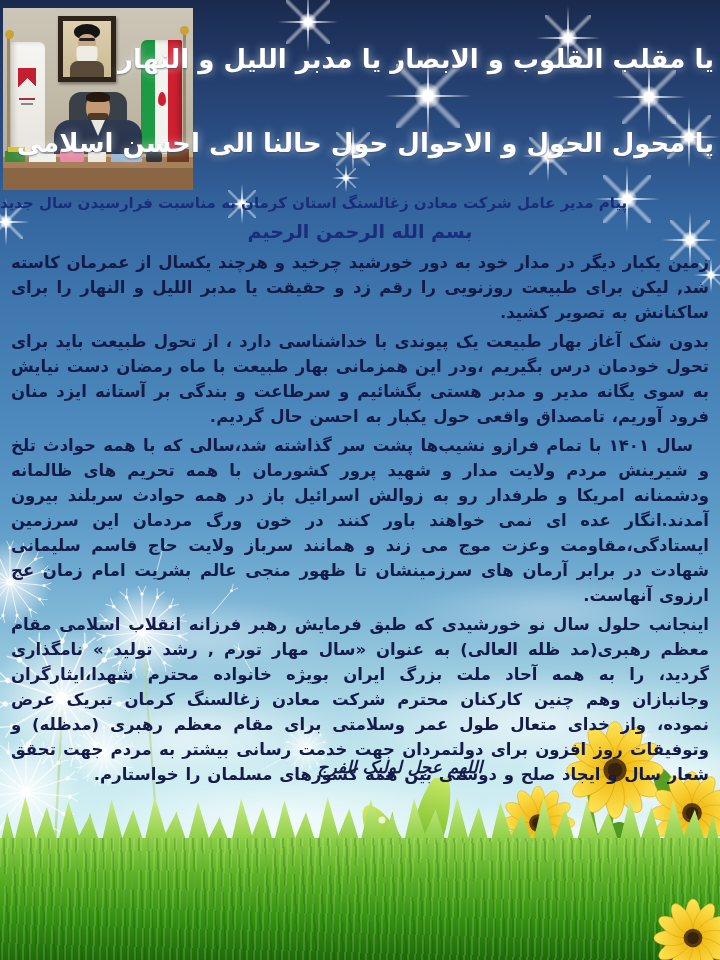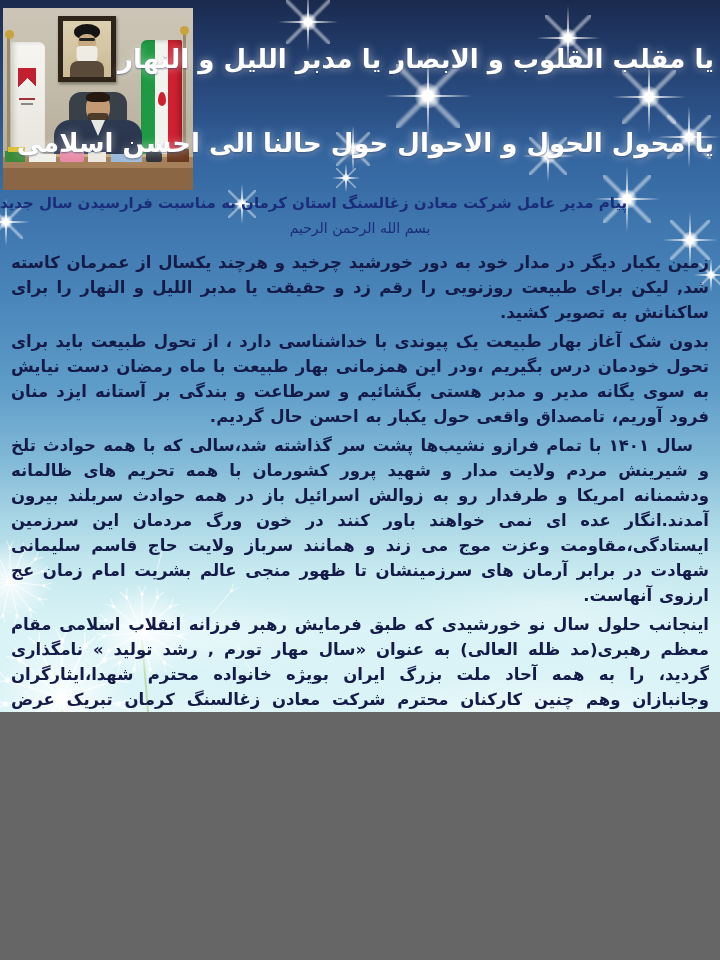--- a/index.html
+++ b/index.html
@@ -1,16 +1,16 @@
 <!DOCTYPE html>
 <html lang="fa" dir="rtl"><head>
 <meta charset="utf-8">
 <style>
   html,body{margin:0;padding:0;background:#666;}
-  .canvas{position:relative;width:720px;height:712px;overflow:hidden;
+  .canvas{position:relative;width:720px;height:960px;overflow:hidden;
     font-family:"DejaVu Sans",sans-serif;
     background:linear-gradient(180deg,
       #1a2a4e 0%,#233e6e 8%,#2c5288 16%,#34659f 22%,#3d74ac 30%,
       #4a86ba 42%,#5d9bc8 54%,#7fb7d6 64%,#a9d6e5 73%,#c6e9ef 80%,
       #d9f3f6 88%,#d9f3f6 100%);}
   
   .star{position:absolute;z-index:2;pointer-events:none;}
   .star::before{content:"";position:absolute;left:0;right:0;top:50%;height:2px;margin-top:-1px;
     background:linear-gradient(90deg,transparent,rgba(255,255,255,.95) 46% 54%,transparent);}
   .star::after{content:"";position:absolute;top:0;bottom:0;left:50%;width:2px;margin-left:-1px;
@@ -27,21 +27,21 @@
   .photo{position:absolute;left:3px;top:8px;width:190px;height:182px;z-index:8;overflow:hidden;
     background:linear-gradient(180deg,#cdc6b8 0%,#c2bba9 45%,#b0a791 100%);}
   .photo *{position:absolute;}
   
   .callig{position:absolute;right:6px;z-index:9;color:#fff;font-weight:bold;font-size:26px;
     white-space:nowrap;direction:rtl;text-shadow:0 0 8px rgba(255,255,255,.55),0 1px 2px rgba(0,20,60,.6);}
   
   .title{position:absolute;top:194px;left:0;right:8px;z-index:10;text-align:left;direction:rtl;
     color:#1b2d7a;font-weight:bold;font-size:15px;white-space:nowrap;}
   .bismillah{position:absolute;top:220px;left:0;right:0;z-index:10;text-align:center;direction:rtl;
-    color:#1b2d7a;font-weight:normal;font-size:14px;}
+    color:#1b2d7a;font-weight:bold;font-size:19px;}
   .bodytext{position:absolute;top:246px;left:7px;right:7px;z-index:10;direction:rtl;
     color:#151b49;font-weight:bold;font-size:16.5px;line-height:25px;text-align:justify;word-spacing:1px;}
   .bodytext p{margin:4px;}
   .bodytext p.indent{text-indent:16px;}
   .sign{position:absolute;top:750px;left:230px;width:340px;z-index:10;text-align:center;direction:rtl;
     color:#151b49;font-weight:bold;font-size:17px;line-height:34px;font-style:italic;}
   
   .veg{position:absolute;pointer-events:none;}
   .cup{position:absolute;z-index:4;background:linear-gradient(180deg,#f2f2ec,#d8d8d0);border-radius:4px;}
   .grassbase{position:absolute;left:0;right:0;top:838px;height:122px;z-index:5;

